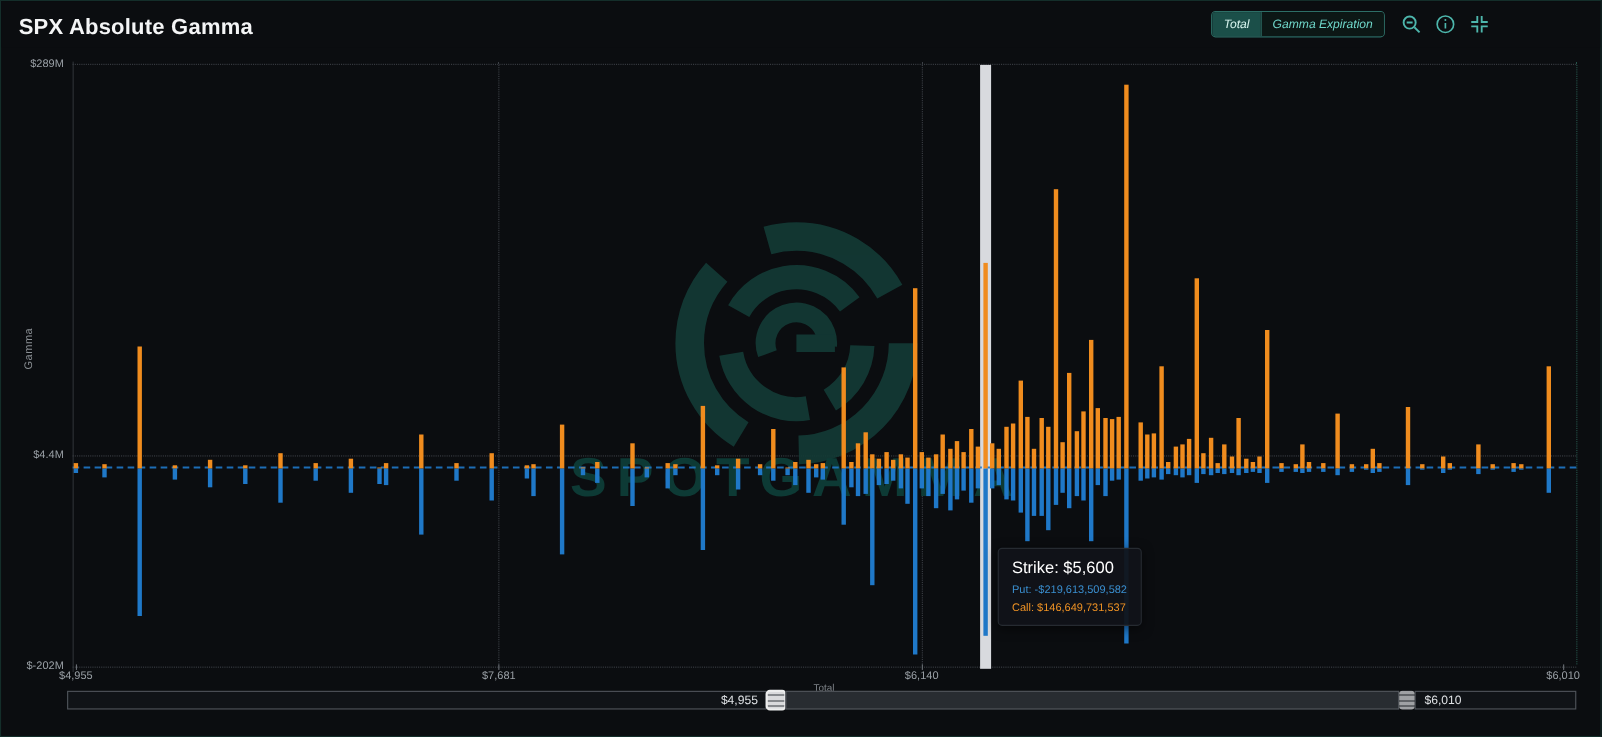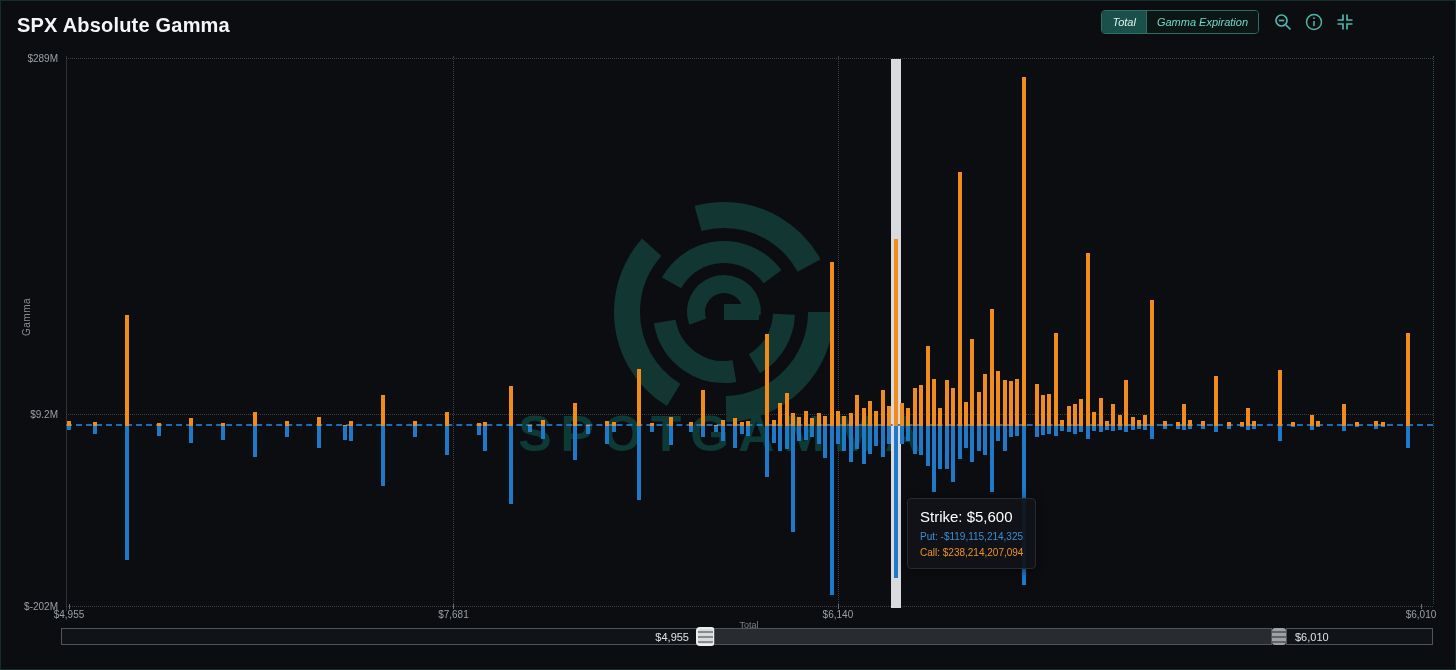--- a/index.html
+++ b/index.html
@@ -106,21 +106,21 @@
   <div class="wm-text">SPOTGAMMA</div>
 
   <div class="ylabel">Gamma</div>
   <div class="xlabel">Total</div>
 
 <div class="axis-left" style="left: 65px; top: 55px; height: 555px;"></div>
     <div class="axis-right" style="left: 1432px; top: 55px; height: 548px;"></div>
     <div class="gl-h" style="left: 65px; top: 56.693px; width: 1367px;"></div>
     <div class="ytick" style="left: 5px; top: 56.693px;">$289M</div>
     <div class="gl-h" style="left: 65px; top: 413.275px; width: 1367px;"></div>
-    <div class="ytick" style="left: 5px; top: 413.275px;">$9.2M</div>
+    <div class="ytick" style="left: 5px; top: 413.275px;">$4.4M</div>
     <div class="gl-h" style="left: 65px; top: 604.693px; width: 1367px;"></div>
     <div class="ytick" style="left: 5px; top: 604.693px;">$-202M</div>
     <div class="tickmark-x" style="left: 68px;"></div>
     <div class="xtick" style="left: 68px;">$4,955</div>
     <div class="gl-v" style="left: 452.455px; top: 55px; height: 548px;"></div>
     <div class="tickmark-x" style="left: 452.455px;"></div>
     <div class="xtick" style="left: 452.455px;">$7,681</div>
     <div class="gl-v" style="left: 836.91px; top: 55px; height: 548px;"></div>
     <div class="tickmark-x" style="left: 836.91px;"></div>
     <div class="xtick" style="left: 836.91px;">$6,140</div>
@@ -349,22 +349,22 @@
     <div class="bar call" style="left: 1373.15px; top: 419.902px; height: 5.09767px;"></div>
     <div class="bar put" style="left: 1373.15px; top: 425px; height: 2.54884px;"></div>
     <div class="bar call" style="left: 1379.55px; top: 421.177px; height: 3.82326px;"></div>
     <div class="bar put" style="left: 1379.55px; top: 425px; height: 1.27442px;"></div>
     <div class="bar call" style="left: 1405.18px; top: 331.967px; height: 93.0326px;"></div>
     <div class="bar put" style="left: 1405.18px; top: 425px; height: 21.6651px;"></div>
   </div>
 
 <div class="tooltip">
   <div class="tt-title">Strike: $5,600</div>
-  <div class="tt-put">Put: -$119,115,214,325</div>
-  <div class="tt-call">Call: $238,214,207,094</div>
+  <div class="tt-put">Put: -$219,613,509,582</div>
+  <div class="tt-call">Call: $146,649,731,537</div>
 </div>
 
 <div class="slider">
   <div class="sl-box sl-left">
     <span>$4,955</span>
   </div>
   <div class="sl-handle focus"></div>
   <div class="sl-box sl-mid"></div>
   <div class="sl-handle dim"></div>
   <div class="sl-box sl-right">

